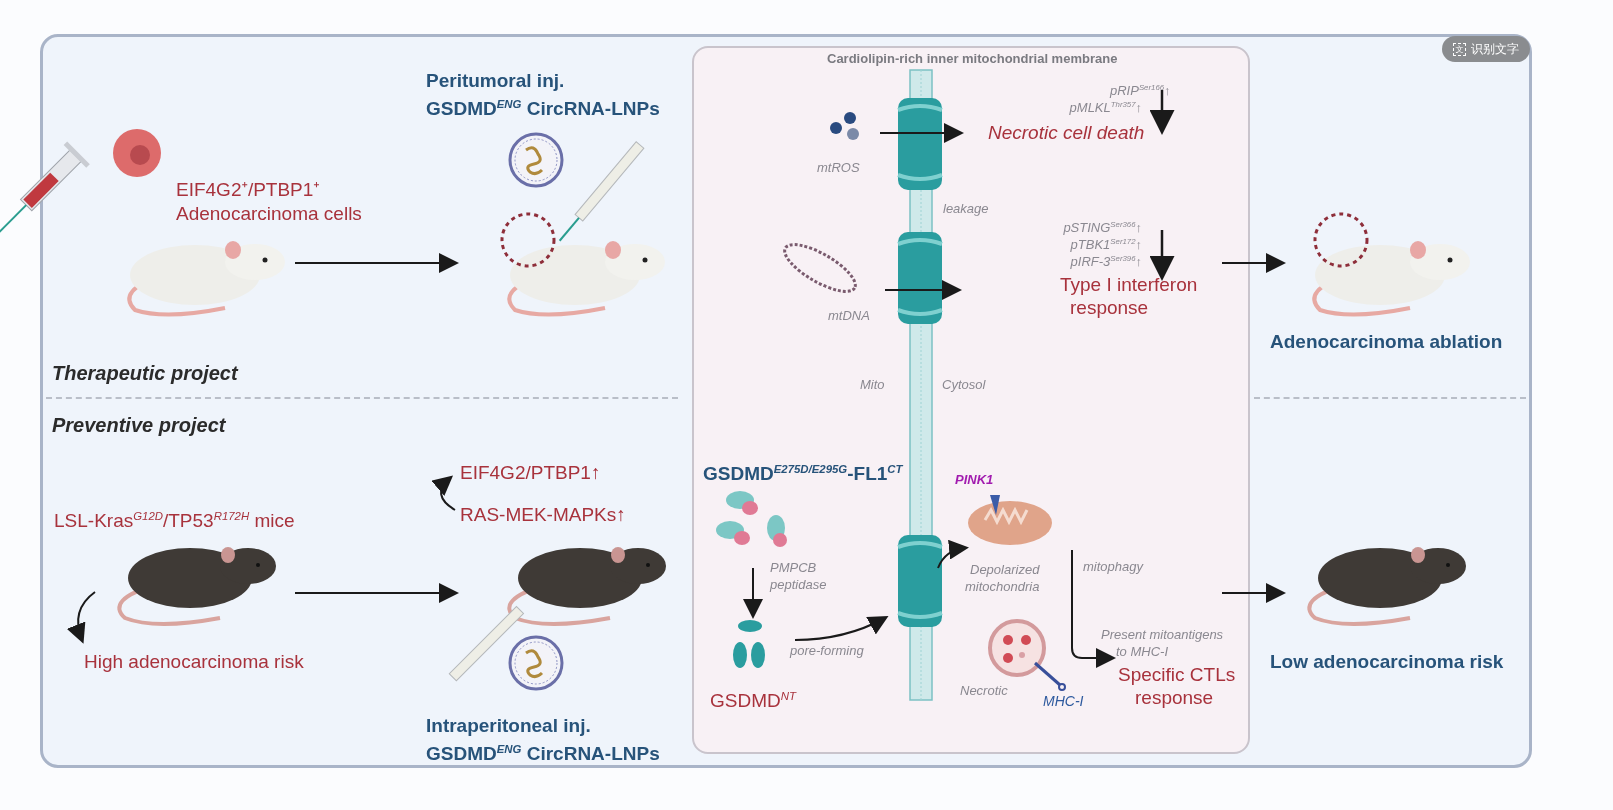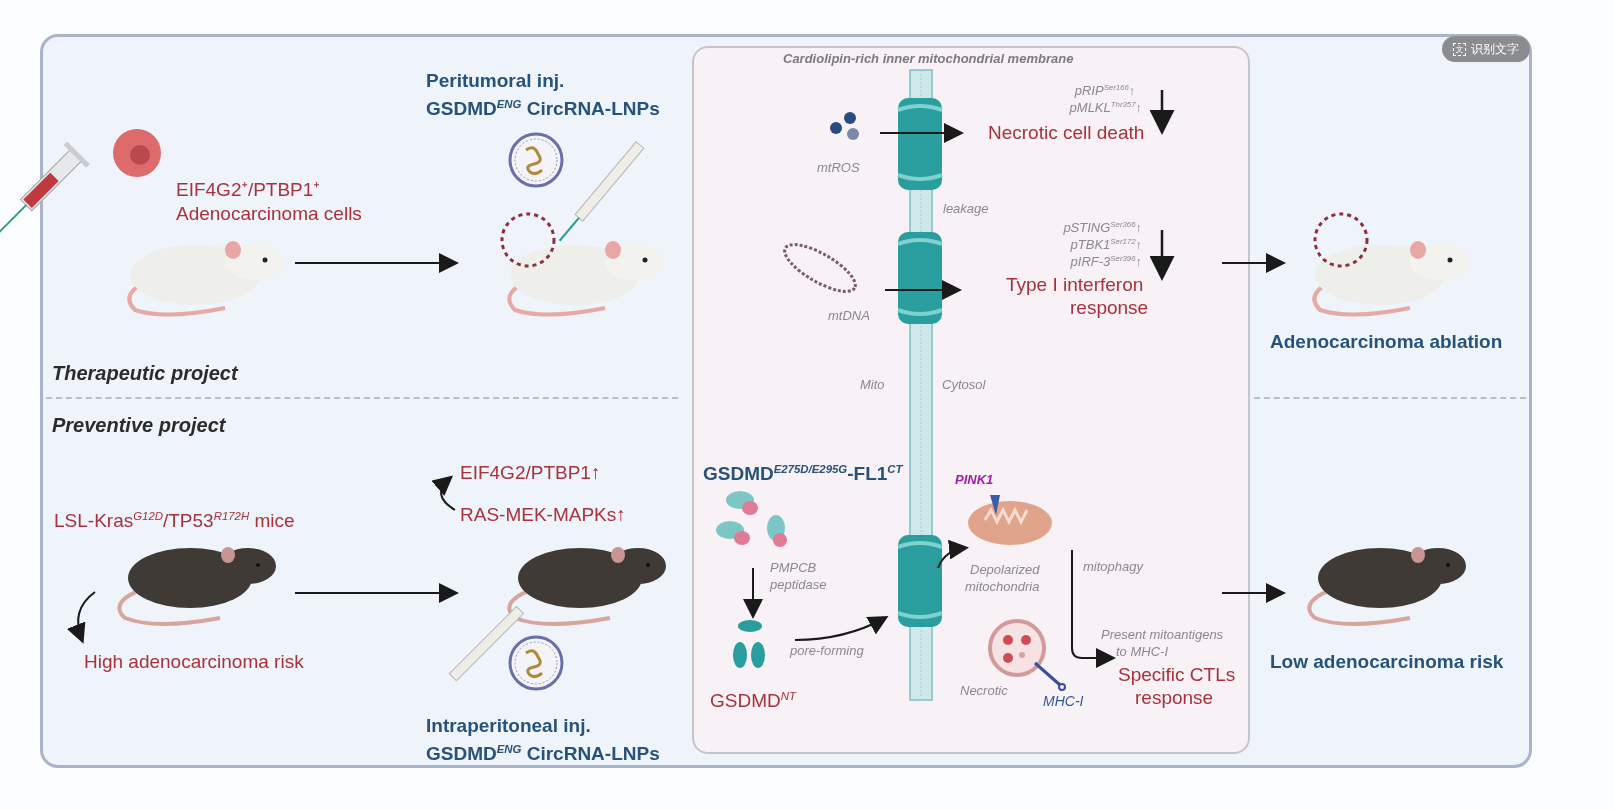--- a/index.html
+++ b/index.html
@@ -3,21 +3,21 @@
 <meta charset="utf-8">
 <style>
   html,body{margin:0;padding:0;}
   body{width:1613px;height:810px;background:#fbfcfe;position:relative;overflow:hidden;font-family:"Liberation Sans",sans-serif;}
   .frame{position:absolute;left:40px;top:34px;width:1492px;height:734px;border:3px solid #a9b4c8;border-radius:18px;background:#eff4fb;box-sizing:border-box;}
   .center-panel{position:absolute;left:692px;top:46px;width:558px;height:708px;border:2px solid #c9c4cc;border-radius:16px;background:#f8f1f5;box-sizing:border-box;}
   .divider{position:absolute;height:0;border-top:2px dashed #b9bec8;}
   .t{position:absolute;white-space:nowrap;}
   .red{color:#a8323c;}
   .blue{color:#27537a;}
-  .gray-i{color:#7a7a80;font-style:italic;}
+  .gray-i{color:#7a7a80;margin-left:44px;}
   .proj{font-style:italic;font-weight:bold;color:#2b2b2b;font-size:20px;}
   .h1{font-size:19px;font-weight:bold;line-height:23px;}
   .small-i{font-size:13px;font-style:italic;color:#8a8890;}
   sup{font-size:0.6em;font-style:italic;}
   .ocr-btn{position:absolute;left:1442px;top:36px;width:88px;height:26px;border-radius:13px;background:#8a8c8f;color:#fff;font-size:12px;display:flex;align-items:center;justify-content:center;gap:5px;}
   .ocr-btn .ic{width:11px;height:11px;border:1.5px dashed #fff;font-size:8px;line-height:11px;text-align:center;}
   svg{position:absolute;left:0;top:0;}
 </style>
 </head>
 <body>
@@ -211,31 +211,31 @@
 
 <div class="t red h1" style="left:460px;top:461px;font-weight:normal;">EIF4G2/PTBP1↑</div>
 <div class="t red h1" style="left:460px;top:503px;font-weight:normal;">RAS-MEK-MAPKs↑</div>
 
 <div class="t blue h1" style="left:426px;top:714px;">Intraperitoneal inj.</div>
 <div class="t blue h1" style="left:426px;top:738px;"><span>GSDMD</span><sup>ENG</sup><span> CircRNA-LNPs</span></div>
 
 <div class="t blue h1" style="left:1270px;top:650px;">Low adenocarcinoma risk</div>
 
 <div class="t small-i" style="left:817px;top:160px;">mtROS</div>
-<div class="t small-i" style="left:1068px;top:83px;width:74px;text-align:center;"><span>pRIP</span><sup>Ser166</sup><span>↑</span></div>
+<div class="t small-i" style="left:1110px;top:83px;width:74px;text-align:left;"><span>pRIP</span><sup>Ser166</sup><span>↑</span></div>
 <div class="t small-i" style="left:1048px;top:100px;width:94px;text-align:right;"><span>pMLKL</span><sup>Thr357</sup><span>↑</span></div>
-<div class="t red h1" style="left:988px;top:121px;font-weight:normal;">Necrotic cell death</div>
+<div class="t red h1" style="left:988px;top:121px;font-weight:normal;font-style:italic;">Necrotic cell death</div>
 
 <div class="t small-i" style="left:943px;top:201px;">leakage</div>
 <div class="t small-i" style="left:828px;top:308px;">mtDNA</div>
 
 <div class="t small-i" style="left:1040px;top:220px;width:102px;text-align:right;"><span>pSTING</span><sup>Ser366</sup><span>↑</span></div>
 <div class="t small-i" style="left:1040px;top:237px;width:102px;text-align:right;"><span>pTBK1</span><sup>Ser172</sup><span>↑</span></div>
 <div class="t small-i" style="left:1040px;top:254px;width:102px;text-align:right;"><span>pIRF-3</span><sup>Ser396</sup><span>↑</span></div>
-<div class="t red h1" style="left:1006px;top:273px;font-weight:normal;">Type I interferon</div>
+<div class="t red h1" style="left:1060px;top:273px;font-weight:normal;">Type I interferon</div>
 <div class="t red h1" style="left:1070px;top:296px;font-weight:normal;">response</div>
 
 <div class="t small-i" style="left:860px;top:377px;">Mito</div>
 <div class="t small-i" style="left:942px;top:377px;">Cytosol</div>
 
 <div class="t blue h1" style="left:703px;top:458px;"><span>GSDMD</span><sup>E275D/E295G</sup><span>-FL1</span><sup>CT</sup></div>
 <div class="t small-i" style="left:770px;top:560px;">PMPCB</div>
 <div class="t small-i" style="left:770px;top:577px;">peptidase</div>
 <div class="t small-i" style="left:790px;top:643px;">pore-forming</div>
 <div class="t red h1" style="left:710px;top:685px;font-weight:normal;"><span>GSDMD</span><sup>NT</sup></div>

